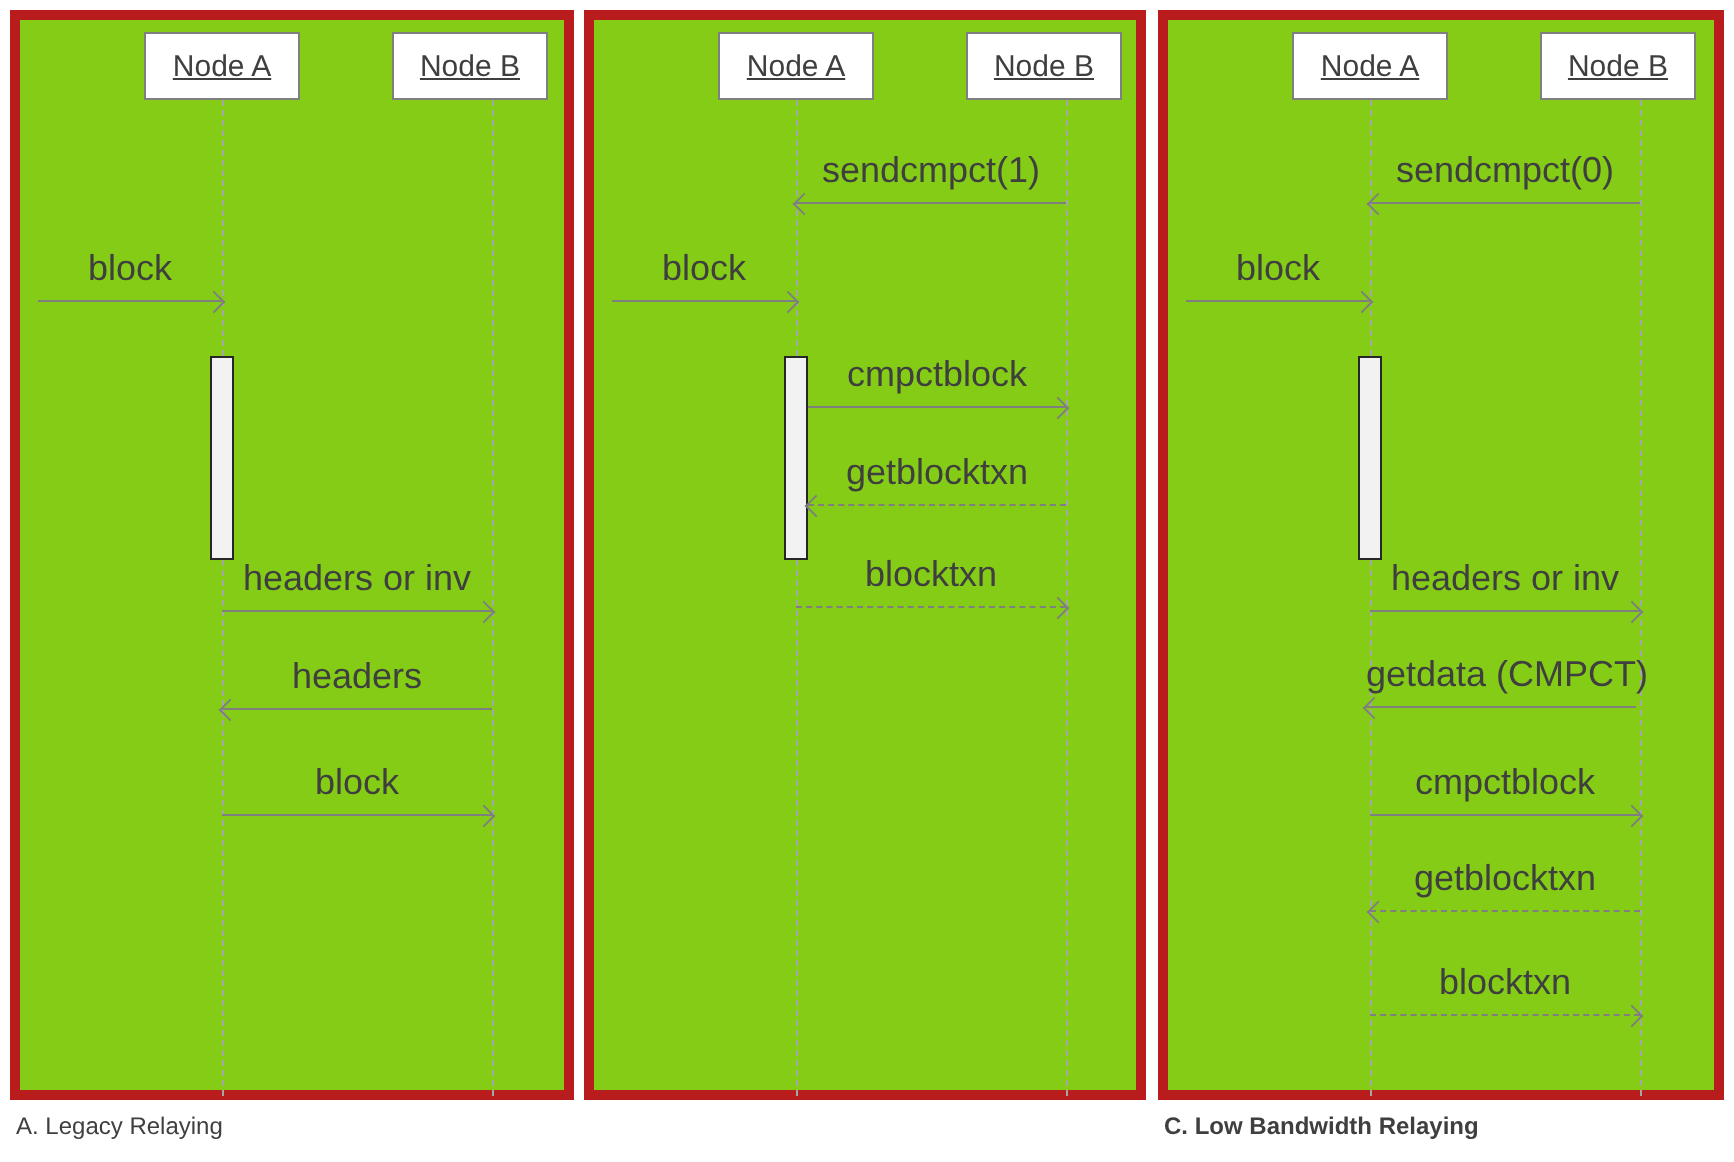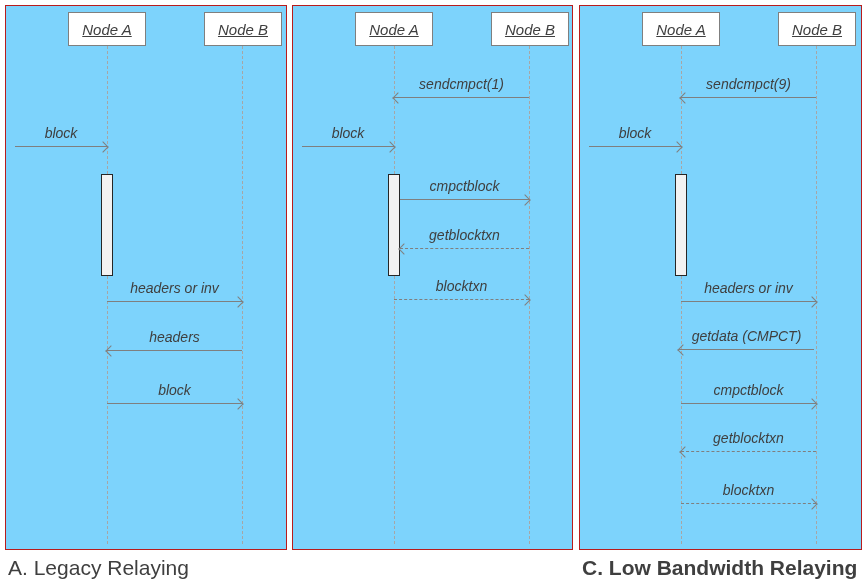--- a/index.html
+++ b/index.html
@@ -12,42 +12,41 @@
     position:relative;
     width:867px;
     height:581px;
     background:#ffffff;
     overflow:hidden;
   }
   .panel {
     position:absolute;
     top:5px;
     height:545px;
-    border:1px solid #b91c1c;
-    background:#7dd3fc;
-    font-style:italic;
+    border:5px solid #b91c1c;
+    background:#84cc16;
   }
   .panel-a { left:5px;   width:282px; }
   .panel-b { left:292px; width:281px; }
   .panel-c { left:579px; width:283px; }
 
   .node-box {
     position:absolute;
     top:6px;
     width:78px;
     height:34px;
     border:1px solid #7f7f7f;
     background:#ffffff;
     display:flex;
     align-items:center;
     justify-content:center;
     z-index:3;
   }
   .node-a-pos { left:62px; }
-  .node-b-pos { left:198px; }
+  .node-b-pos { left:186px; }
   .node-label {
     font-size:15px;
     color:#3f3f3f;
     text-decoration:underline;
     white-space:nowrap;
   }
 
   .lifeline {
     position:absolute;
     top:40px;
@@ -73,21 +72,21 @@
   .msg {
     position:absolute;
     height:26px;
     z-index:4;
   }
   .msg-label {
     position:absolute;
     left:0; right:0;
     bottom:6px;
     text-align:center;
-    font-size:14px;
+    font-size:18px;
     color:#3f3f3f;
     white-space:nowrap;
   }
   .msg-line {
     position:absolute;
     left:0; right:0; bottom:0;
     height:0;
     border-top:1px solid #7f7f7f;
   }
   .msg-line.dashed { border-top-style:dashed; }
@@ -98,21 +97,21 @@
     bottom:-4px;
     border-top:1.3px solid #7f7f7f;
     border-right:1.3px solid #7f7f7f;
   }
   .arrowhead.right { right:0; transform:rotate(45deg); }
   .arrowhead.left  { left:0;  transform:rotate(-135deg); }
 
   .caption {
     position:absolute;
     top:556px;
-    font-size:21px;
+    font-size:12px;
     color:#3f3f3f;
     white-space:nowrap;
   }
   .caption-a { left:8px; }
   .caption-b { left:295px; }
   .caption-c { left:582px;font-weight:bold; }
 </style>
 </head>
 <body>
 
@@ -195,21 +194,21 @@
       <span class="node-label">Node A</span>
     </div>
     <div class="node-box node-b-pos">
       <span class="node-label">Node B</span>
     </div>
     <div class="lifeline lifeline-a-pos"></div>
     <div class="lifeline lifeline-b-pos"></div>
     <div class="activation"></div>
 
     <div class="msg" style="left:101px; top:66px; width:135px">
-      <span class="msg-label">sendcmpct(9)</span>
+      <span class="msg-label">sendcmpct(0)</span>
       <span class="msg-line"></span>
       <span class="arrowhead left"></span>
     </div>
     <div class="msg" style="left:9px; top:115px; width:92px">
       <span class="msg-label">block</span>
       <span class="msg-line"></span>
       <span class="arrowhead right"></span>
     </div>
     <div class="msg" style="left:101px; top:270px; width:135px">
       <span class="msg-label">headers or inv</span>

